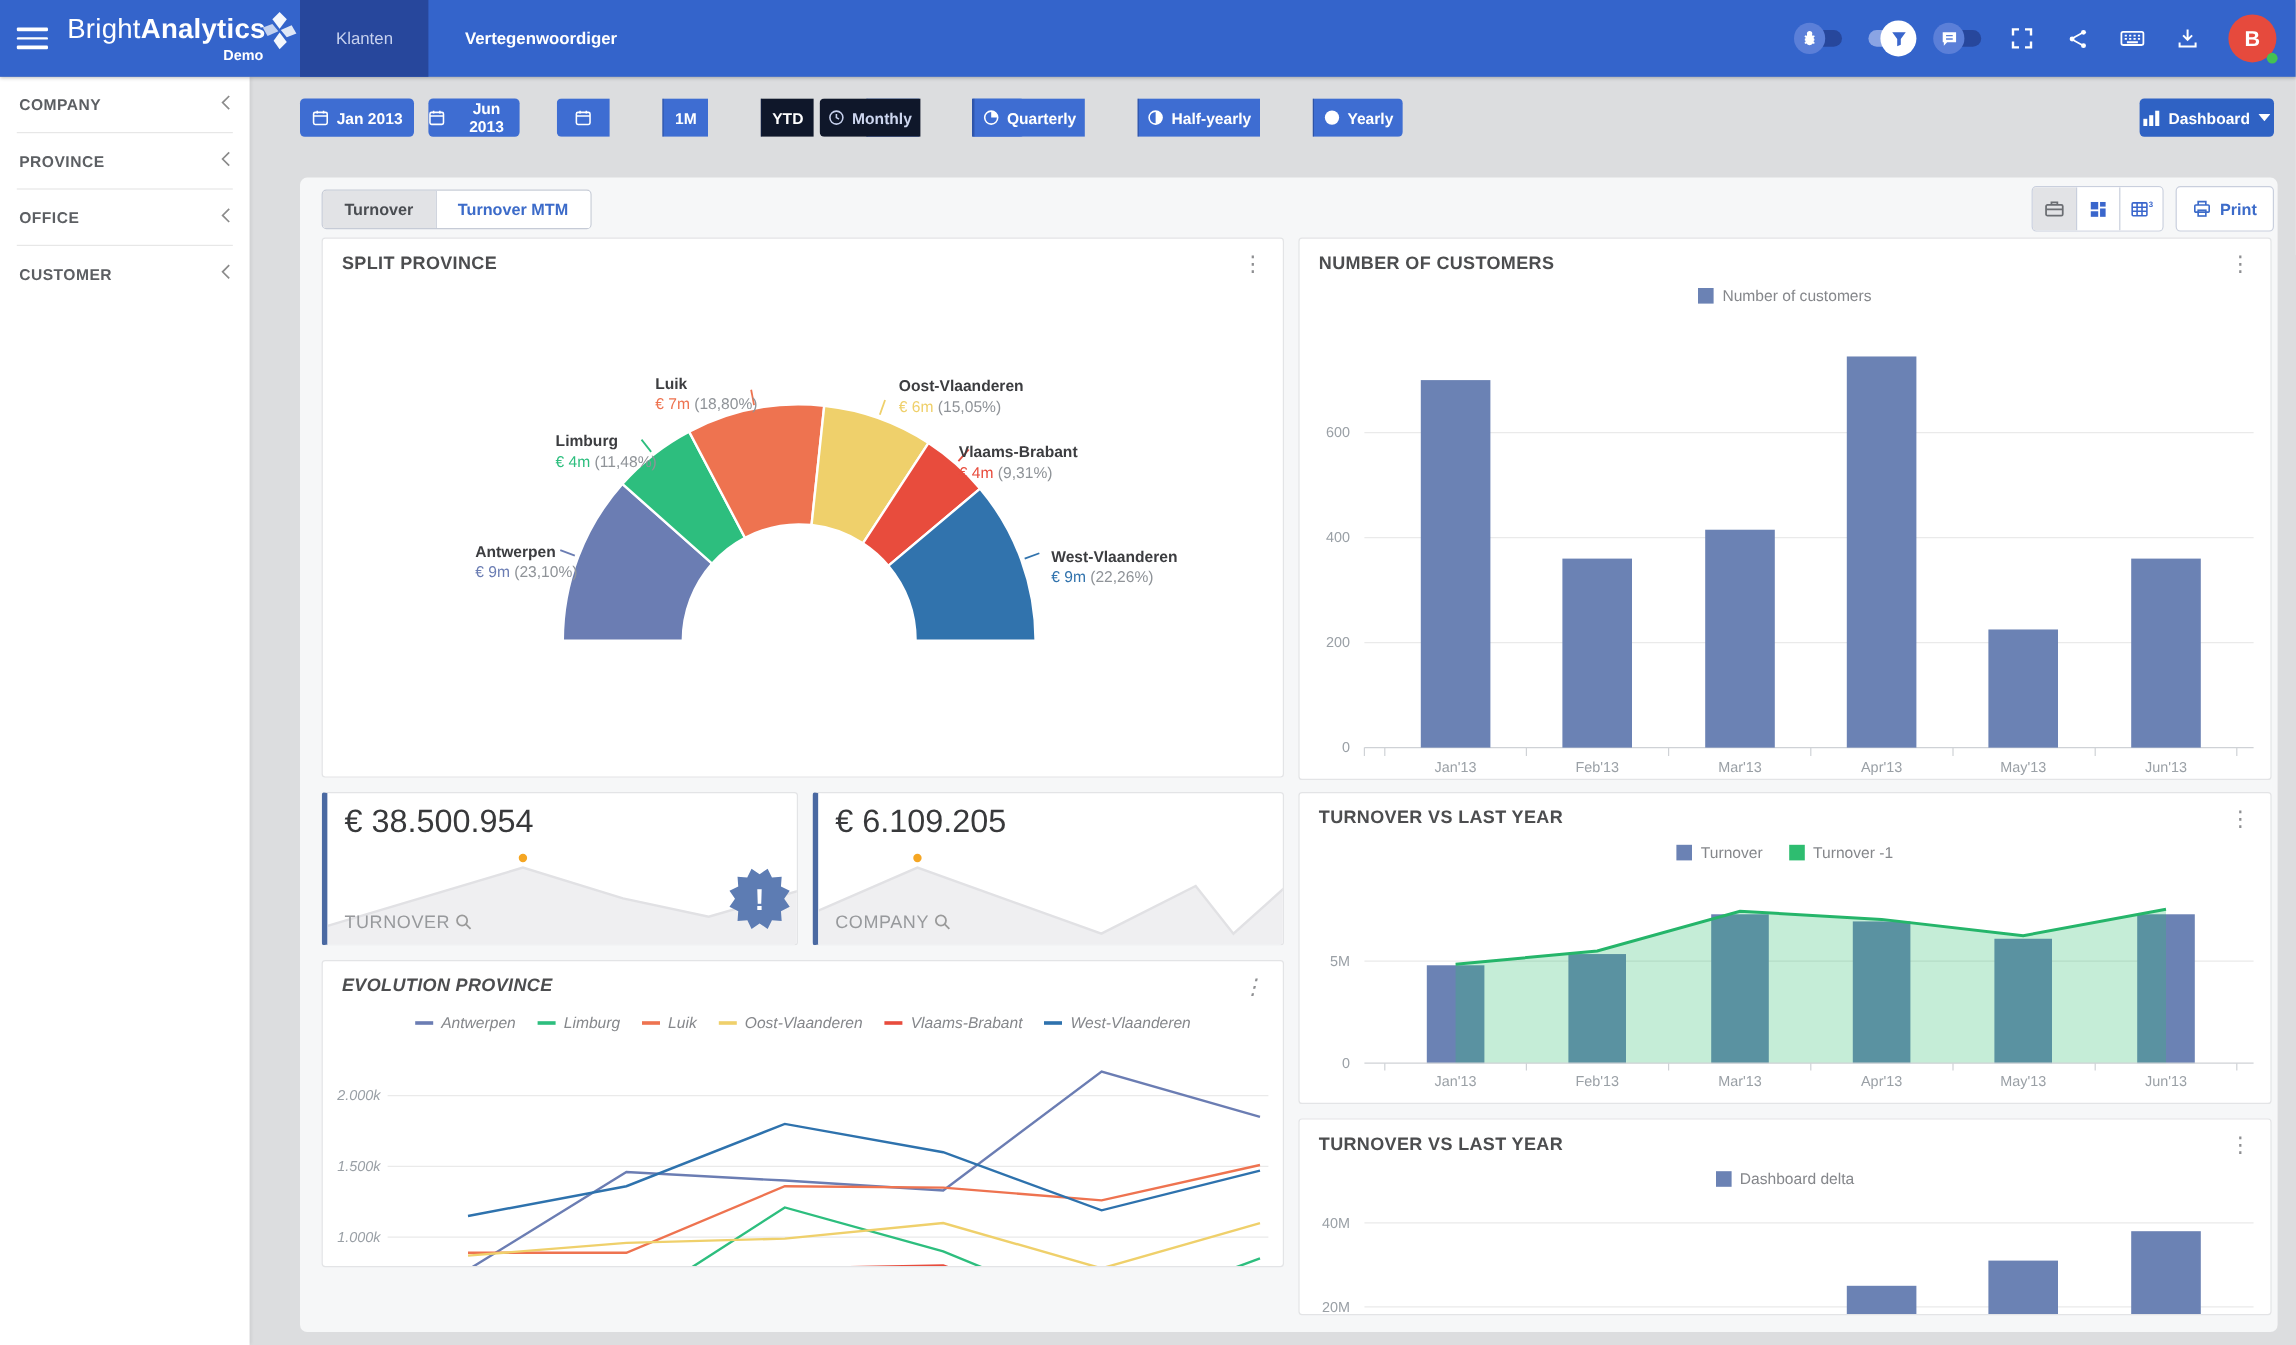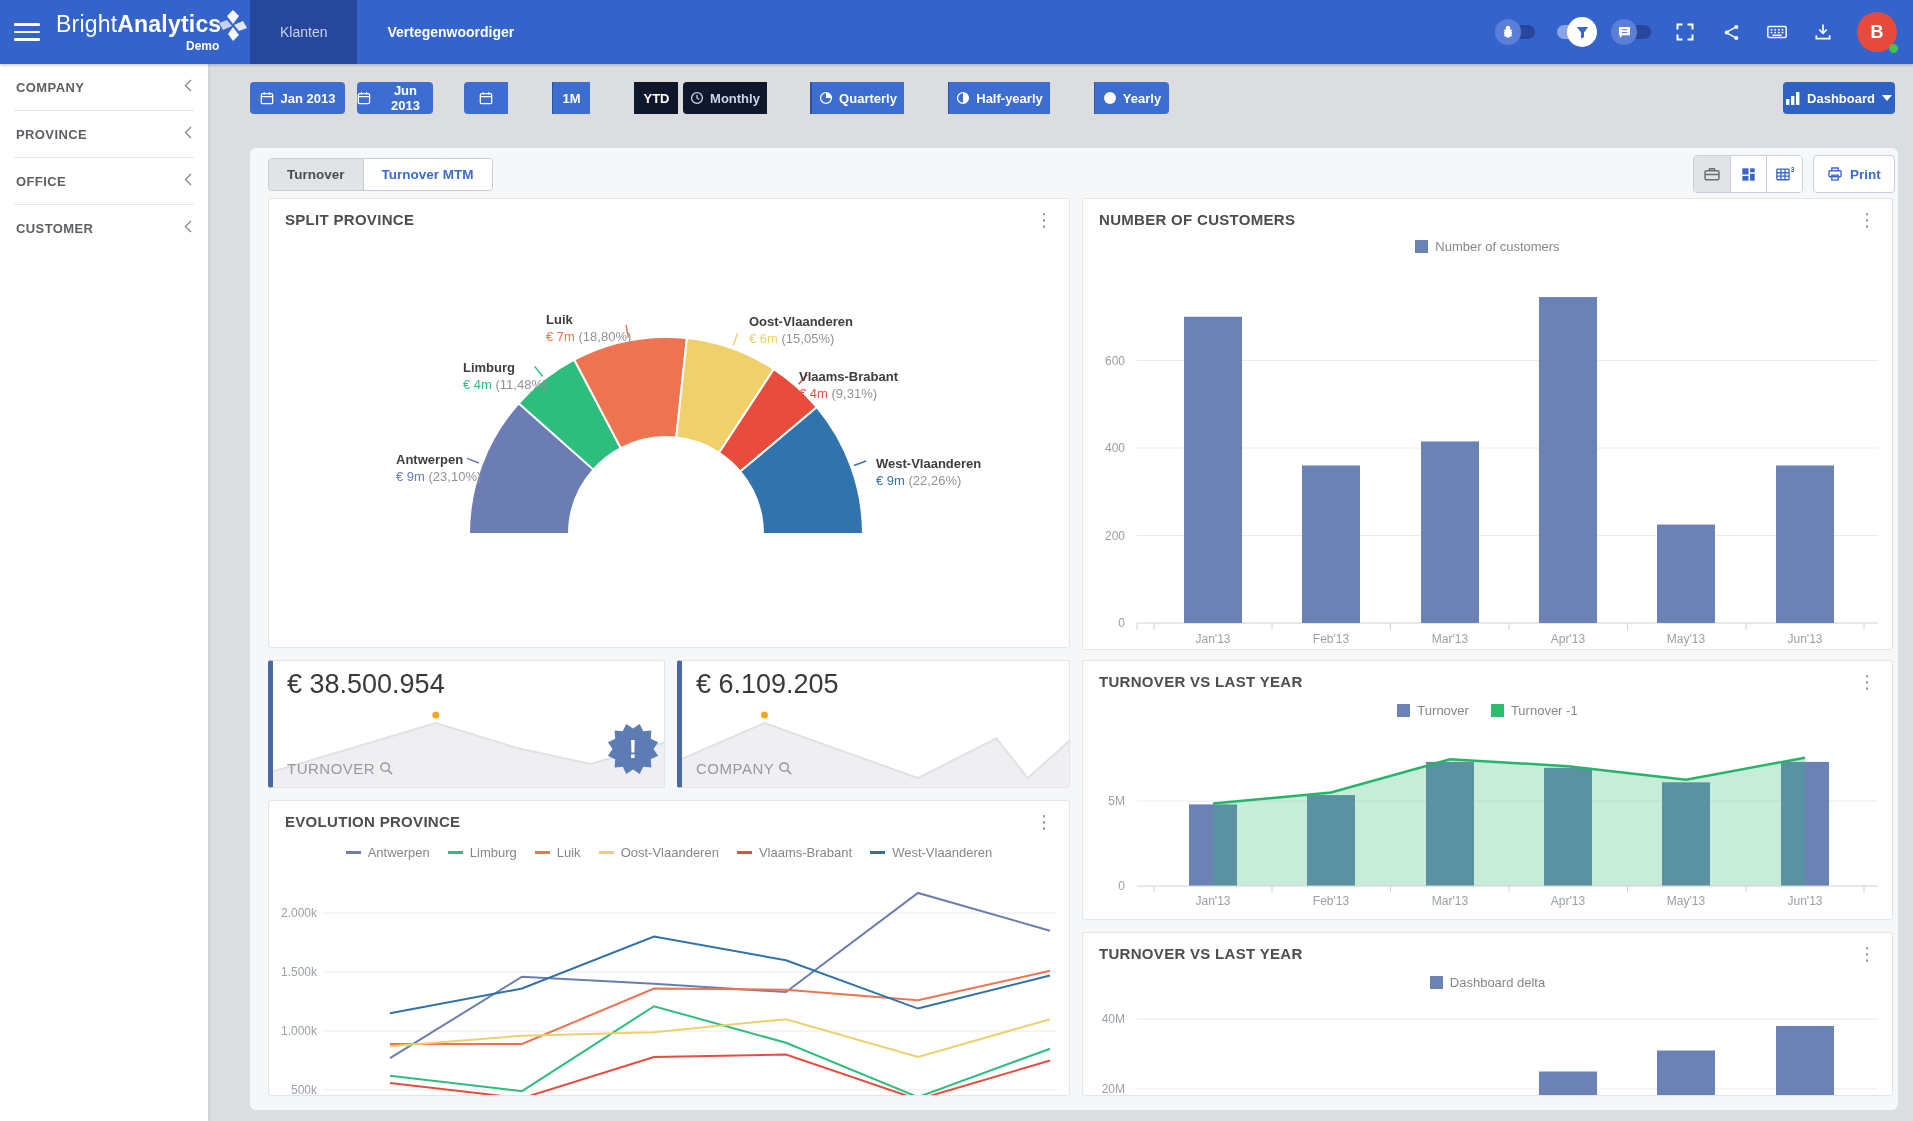--- a/index.html
+++ b/index.html
@@ -461,21 +461,21 @@
         <line x1="781" y1="225" x2="781" y2="231" stroke="#cfd2d6"></line>
         <text x="130" y="244" text-anchor="middle" font-size="12" fill="#9aa0a6">Jan'13</text>
         <text x="248" y="244" text-anchor="middle" font-size="12" fill="#9aa0a6">Feb'13</text>
         <text x="367" y="244" text-anchor="middle" font-size="12" fill="#9aa0a6">Mar'13</text>
         <text x="485" y="244" text-anchor="middle" font-size="12" fill="#9aa0a6">Apr'13</text>
         <text x="603" y="244" text-anchor="middle" font-size="12" fill="#9aa0a6">May'13</text>
         <text x="722" y="244" text-anchor="middle" font-size="12" fill="#9aa0a6">Jun'13</text>
       </svg>
   </section>
 
-  <section class="panel" style="left:18px;top:652px;width:802px;height:296px;">
+  <section class="panel" style="left:18px;top:652px;width:802px;height:256px;font-style:italic;">
     <h3 class="ptitle">EVOLUTION PROVINCE</h3>
     <span class="kebab">⋮</span>
     <div class="legend" style="top:44px;gap:18px;" id="lg-evolution">
         <span class="litem">
           <span class="ldash" style="border-top: 3px solid rgb(107, 125, 179);"></span>
           <span class="ltxt">Antwerpen</span>
         </span>
         <span class="litem">
           <span class="ldash" style="border-top: 3px solid rgb(45, 190, 126);"></span>
           <span class="ltxt">Limburg</span>

